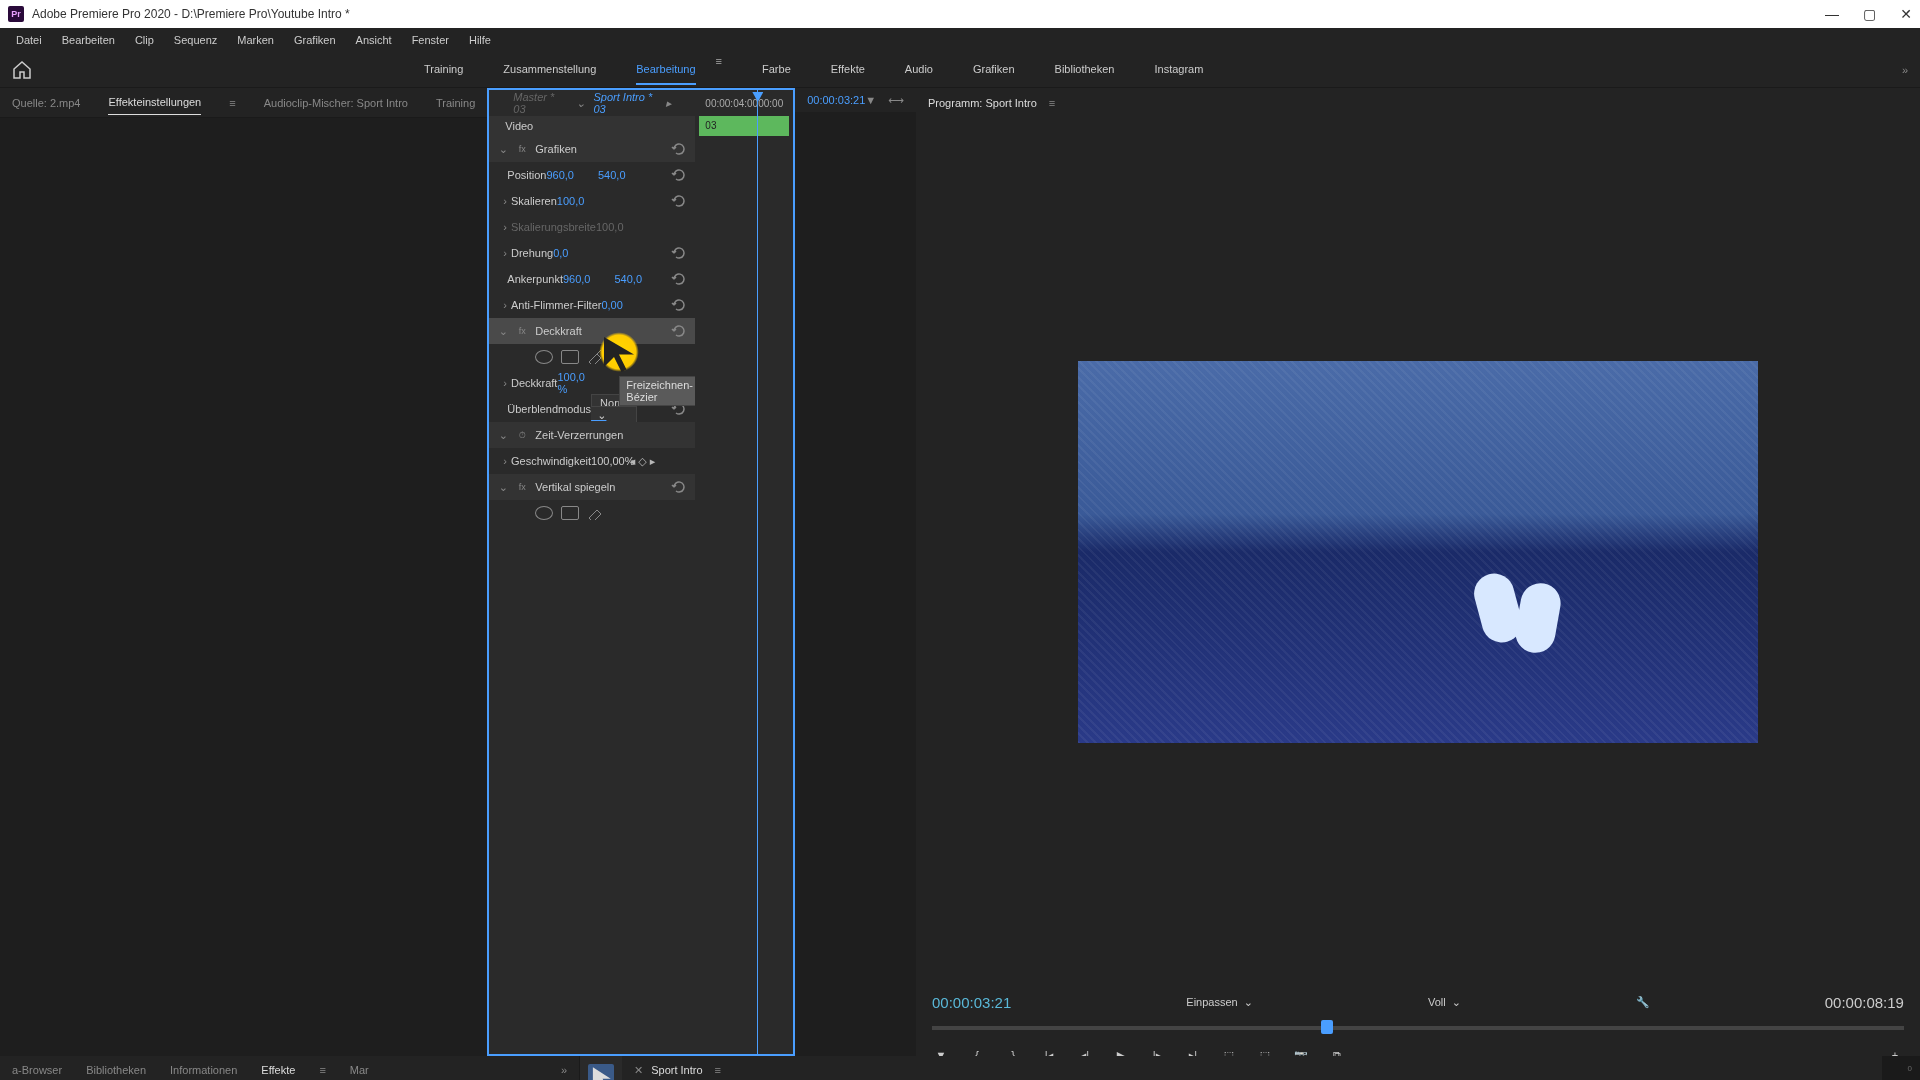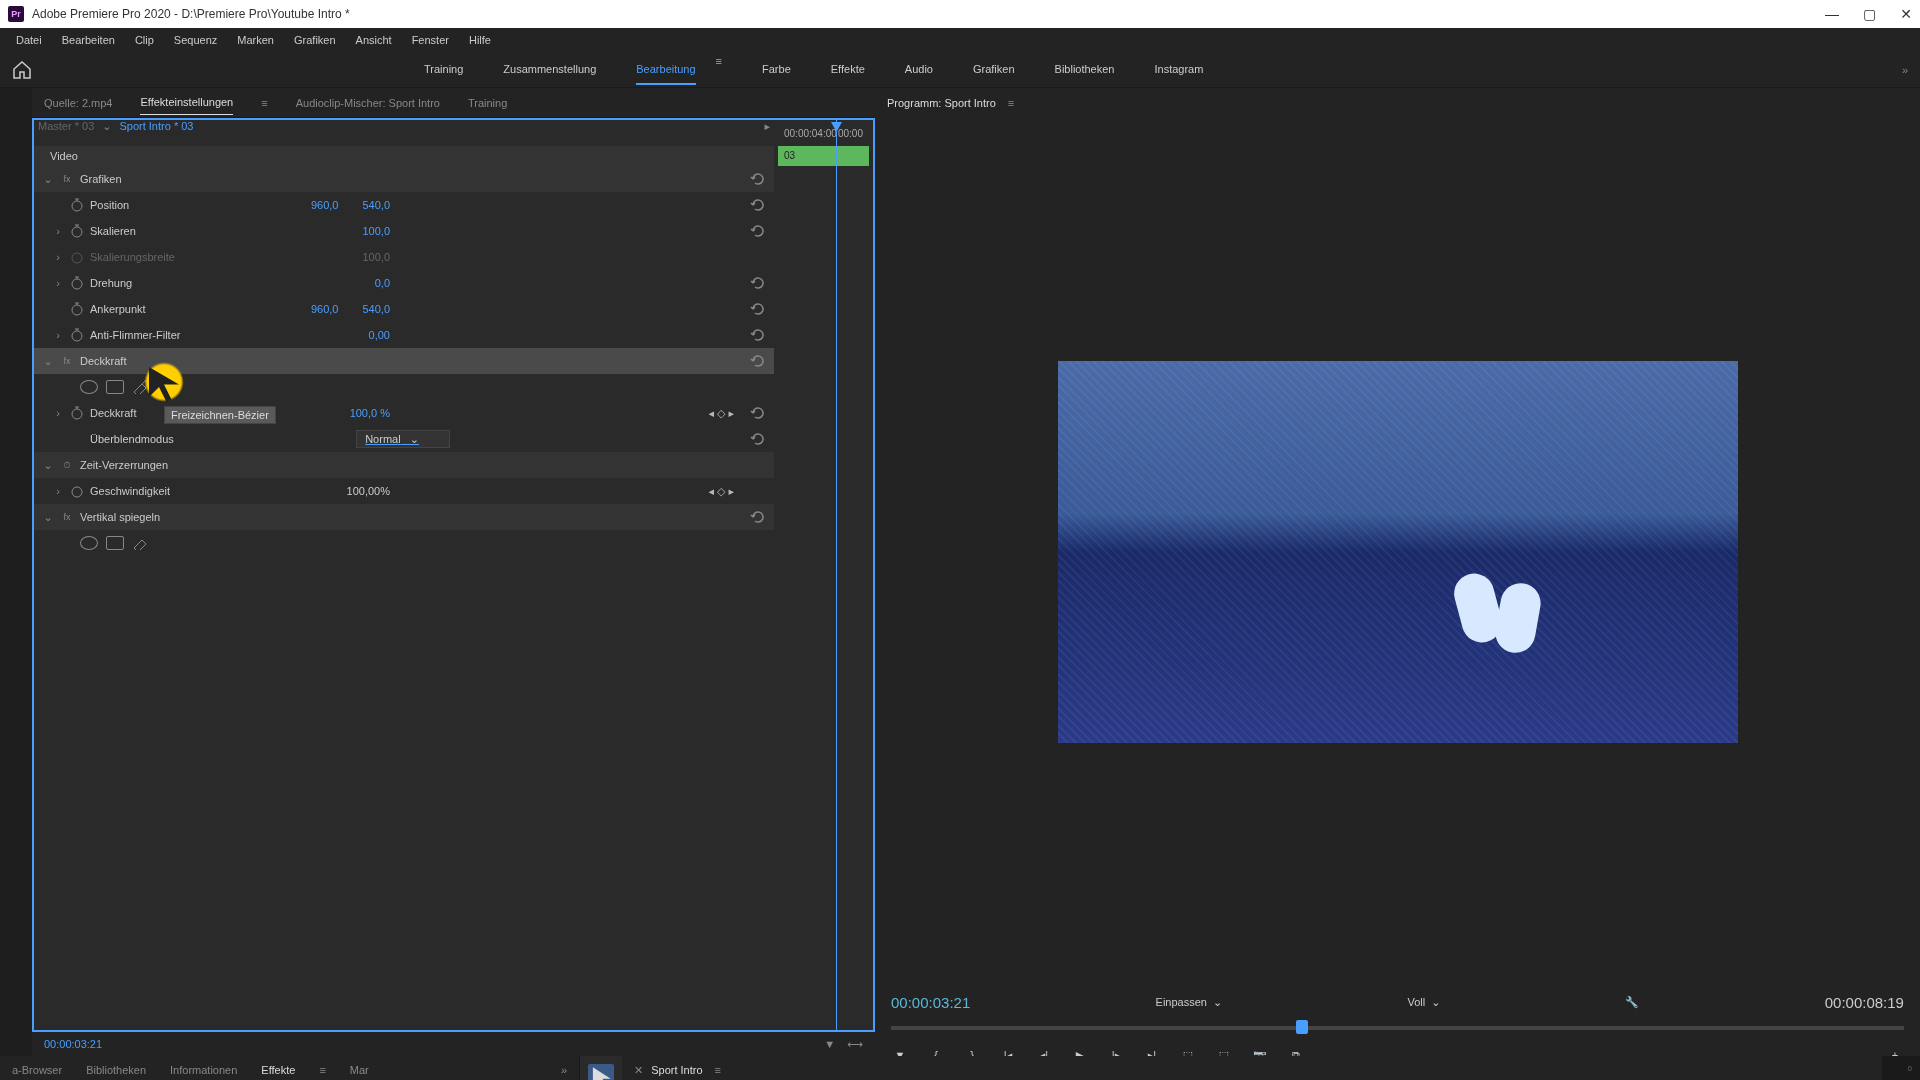--- a/index.html
+++ b/index.html
@@ -20,31 +20,31 @@
 .home-icon { width: 20px; height: 18px; }
 .workspace-tabs { display: flex; gap: 40px; margin-left: 360px; }
 .workspace-tab { color: #ccc; cursor: pointer; padding: 8px 0; }
 .workspace-tab.active { color: #4a9eff; border-bottom: 2px solid #4a9eff; }
 .ws-menu { color: #aaa; margin-left: -20px; }
 
 
 .main { display: flex; height: calc(100% - 28px - 24px - 36px - 24px); }
 
 
-.left-panel { width: 843px; display: flex; flex-direction: column; margin-left: 32px; }
+.left-panel { width: 916px; display: flex; flex-direction: row; }
 
 
 .source-tabs { height: 30px; background: #232323; display: flex; align-items: center; padding: 0 12px; gap: 28px; border-bottom: 1px solid #1a1a1a; }
 .source-tab { color: #888; cursor: pointer; padding: 6px 0; }
 .source-tab.active { color: #ddd; border-bottom: 1px solid #ddd; }
 
 
 .effect-controls { flex: 1; background: #2a2a2a; border: 2px solid #4a9eff; display: flex; overflow: hidden; position: relative; }
 .ec-left { width: 740px; overflow-y: auto; }
-.ec-header { height: 26px; display: flex; padding: 0 4px; background: #2a2a2a; }
+.ec-header { height: 26px; display: flex; align-items: center; padding: 0 24px; background: #2a2a2a; font-style: italic; }
 .ec-header .master { color: #666; }
 .ec-header .chev { margin: 0 8px; color: #888; }
 .ec-header .clip { color: #4a9eff; }
 .ec-video-label { padding: 4px 16px; color: #ccc; background: #333; }
 .ec-row { display: flex; align-items: center; height: 26px; padding: 0 4px; position: relative; }
 .ec-row.group { background: #333; }
 .ec-row.selected { background: #4a4a4a; }
 .ec-expand { width: 20px; text-align: center; color: #888; cursor: pointer; }
 .ec-fx { width: 18px; text-align: center; color: #888; font-size: 9px; }
 .ec-stopwatch { width: 18px; height: 14px; }

